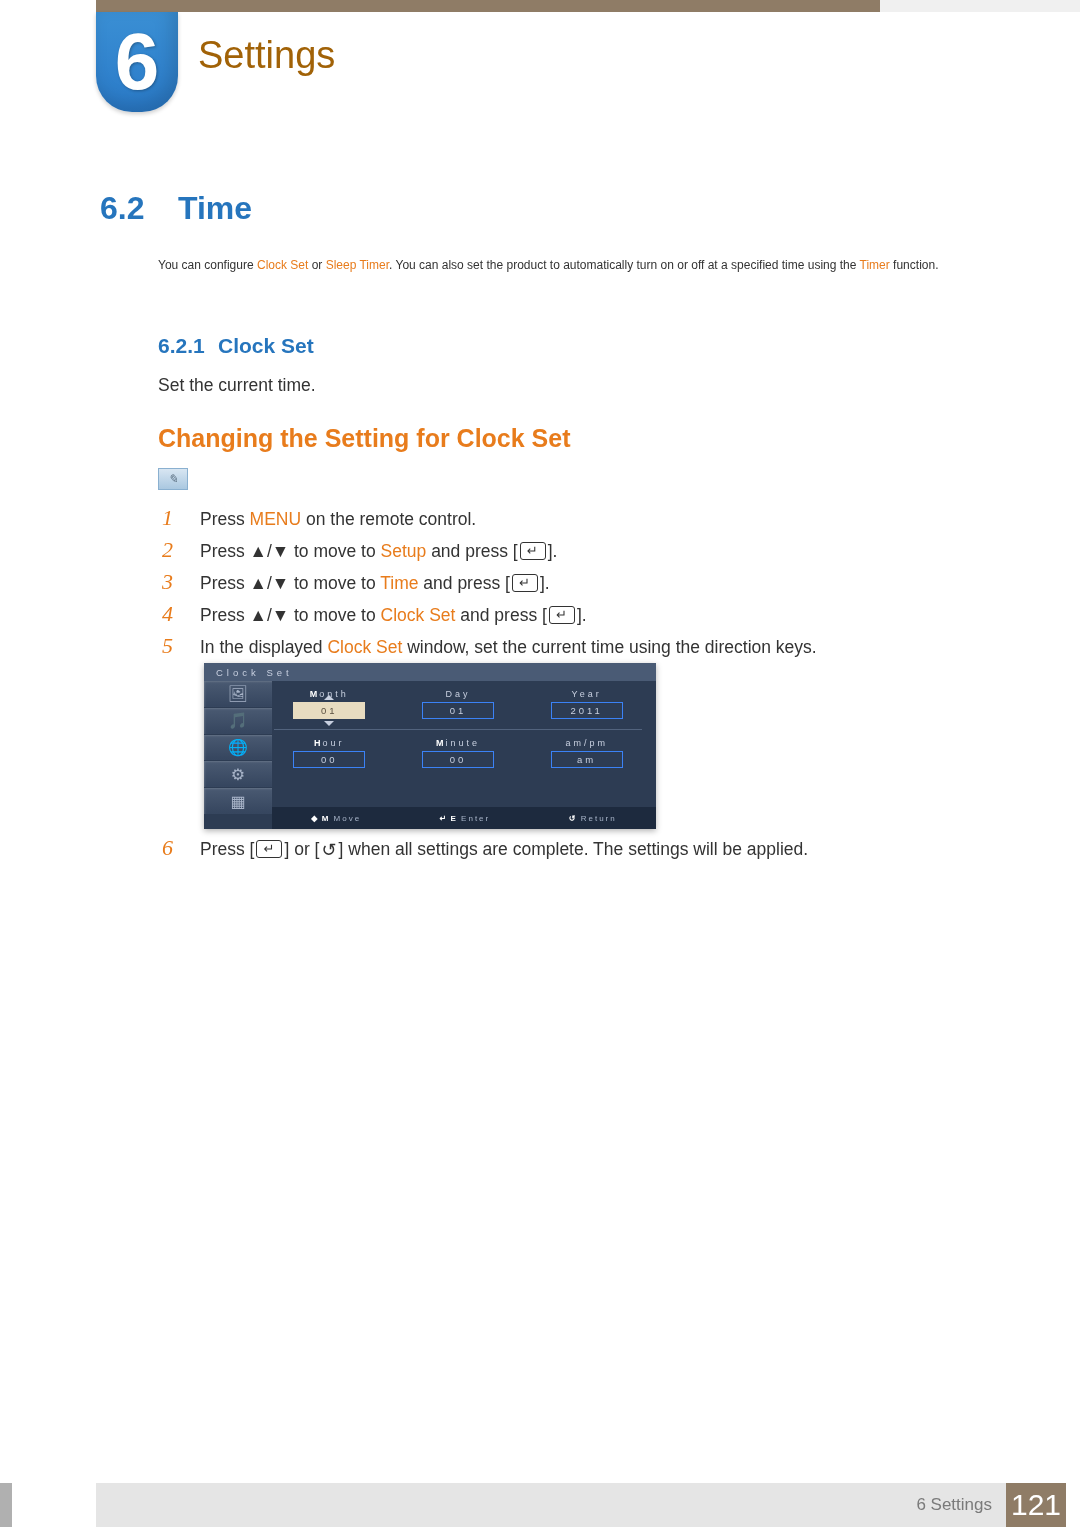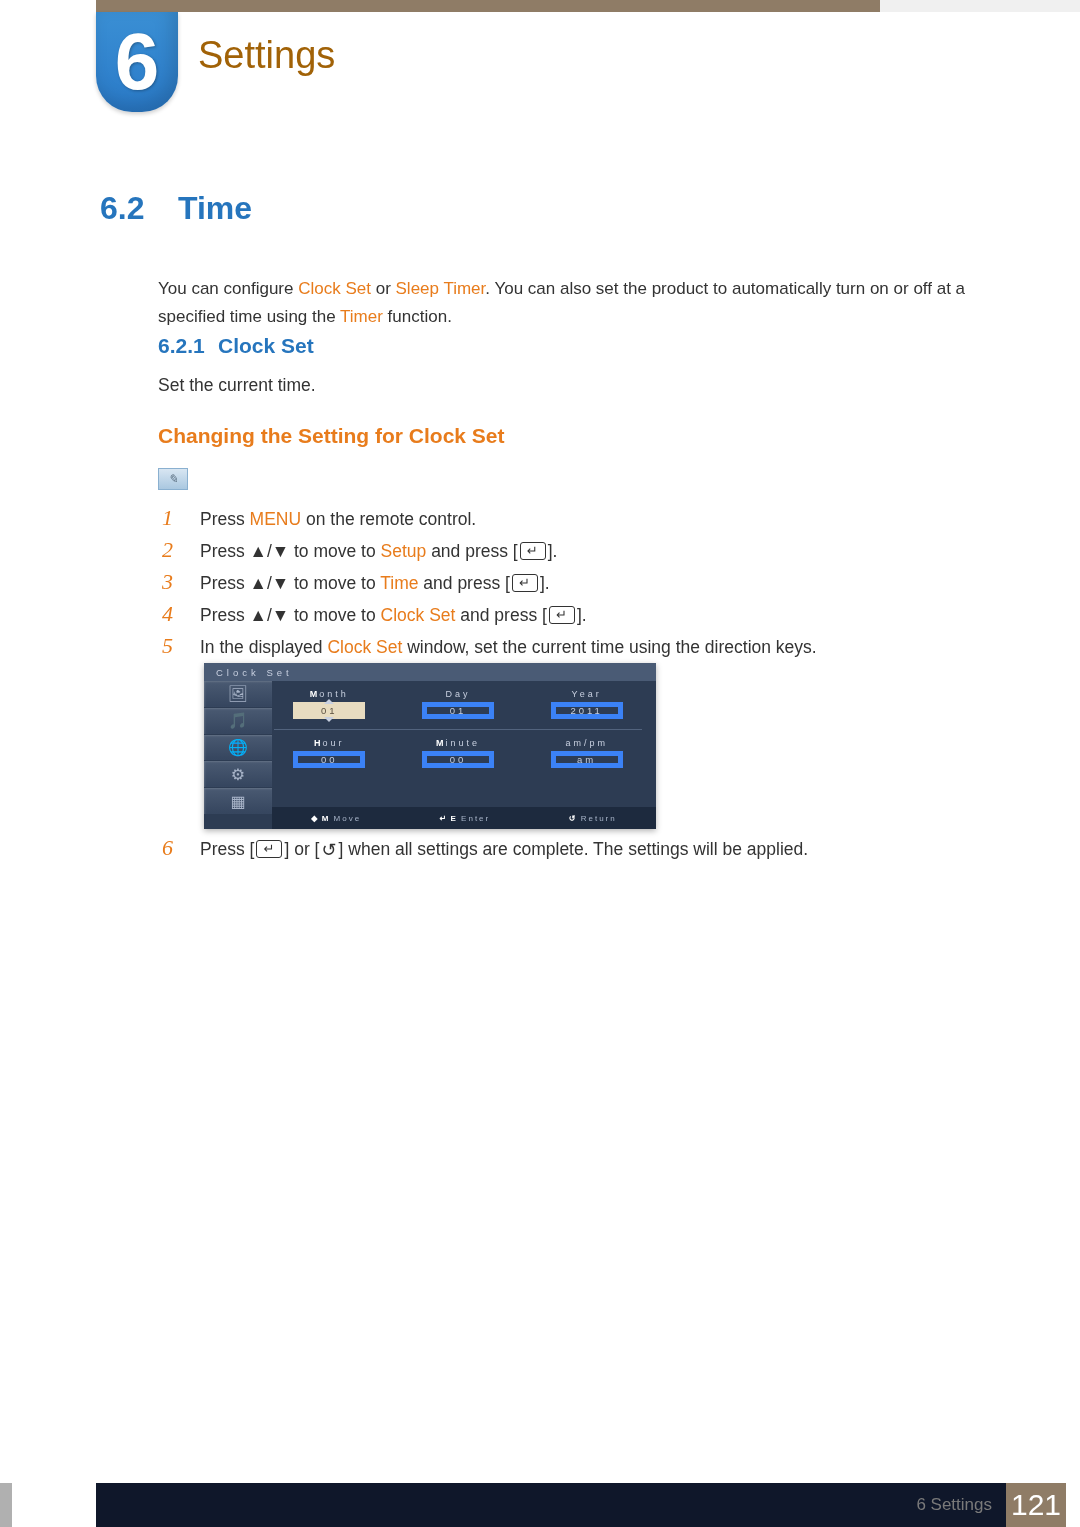--- a/index.html
+++ b/index.html
@@ -62,24 +62,23 @@
   left: 178px;
   font-size: 32px;
   color: #2675bd;
   font-weight: bold;
 }
 .intro-text {
   position: absolute;
   top: 256px;
   left: 158px;
   right: 100px;
-  font-size: 17px;
+  font-size: 12px;
   line-height: 1.65;
   color: #333;
-  margin-top: 19px;
 }
 .intro-text .orange { color: #e87c1c; }
 .subhead-num {
   position: absolute;
   left: 158px;
   font-size: 21px;
   color: #2675bd;
   font-weight: bold;
 }
 .subhead-text {
@@ -95,21 +94,21 @@
   position: absolute;
   top: 375px;
   left: 158px;
   font-size: 17.5px;
   color: #333;
 }
 .changing-title {
   position: absolute;
   top: 424px;
   left: 158px;
-  font-size: 21px;
+  font-size: 25px;
   font-weight: bold;
   color: #e87c1c;
 }
 .note-row {
   position: absolute;
   top: 468px;
   left: 158px;
   right: 100px;
   display: flex;
   align-items: center;
@@ -245,21 +244,21 @@
 .osd-label {
   color: #c8d0e0;
   font-size: 9px;
   letter-spacing: 3px;
   margin-bottom: 3px;
 }
 .osd-label b { color: #fff; font-weight: bold; letter-spacing: 2px; }
 .osd-box {
   width: 72px;
   height: 17px;
-  border: 5px solid #3b82f6;
+  border: 1px solid #3b82f6;
   display: flex;
   align-items: center;
   justify-content: center;
   letter-spacing: 3px;
   color: #c8d0e0;
   background: transparent;
 }
 .osd-box.selected {
   background: #e8dcc0;
   border-color: #e8dcc0;
@@ -303,21 +302,21 @@
   align-items: stretch;
 }
 .bottom-bar .bseg1 {
   width: 96px;
   display: flex;
 }
 .bottom-bar .bseg1 .bs1a { width: 12px; background: #b0b0b0; }
 .bottom-bar .bseg1 .bs1b { flex: 1; background: #fff; }
 .bottom-bar .bseg2 {
   flex: 1;
-  background: #0f172a;
+  background: #e5e5e5;
   display: flex;
   align-items: center;
   justify-content: flex-end;
   padding-right: 14px;
   font-size: 17px;
   color: #7a7a7a;
 }
 .bottom-bar .bseg3 {
   width: 60px;
   background: #8f7c66;

